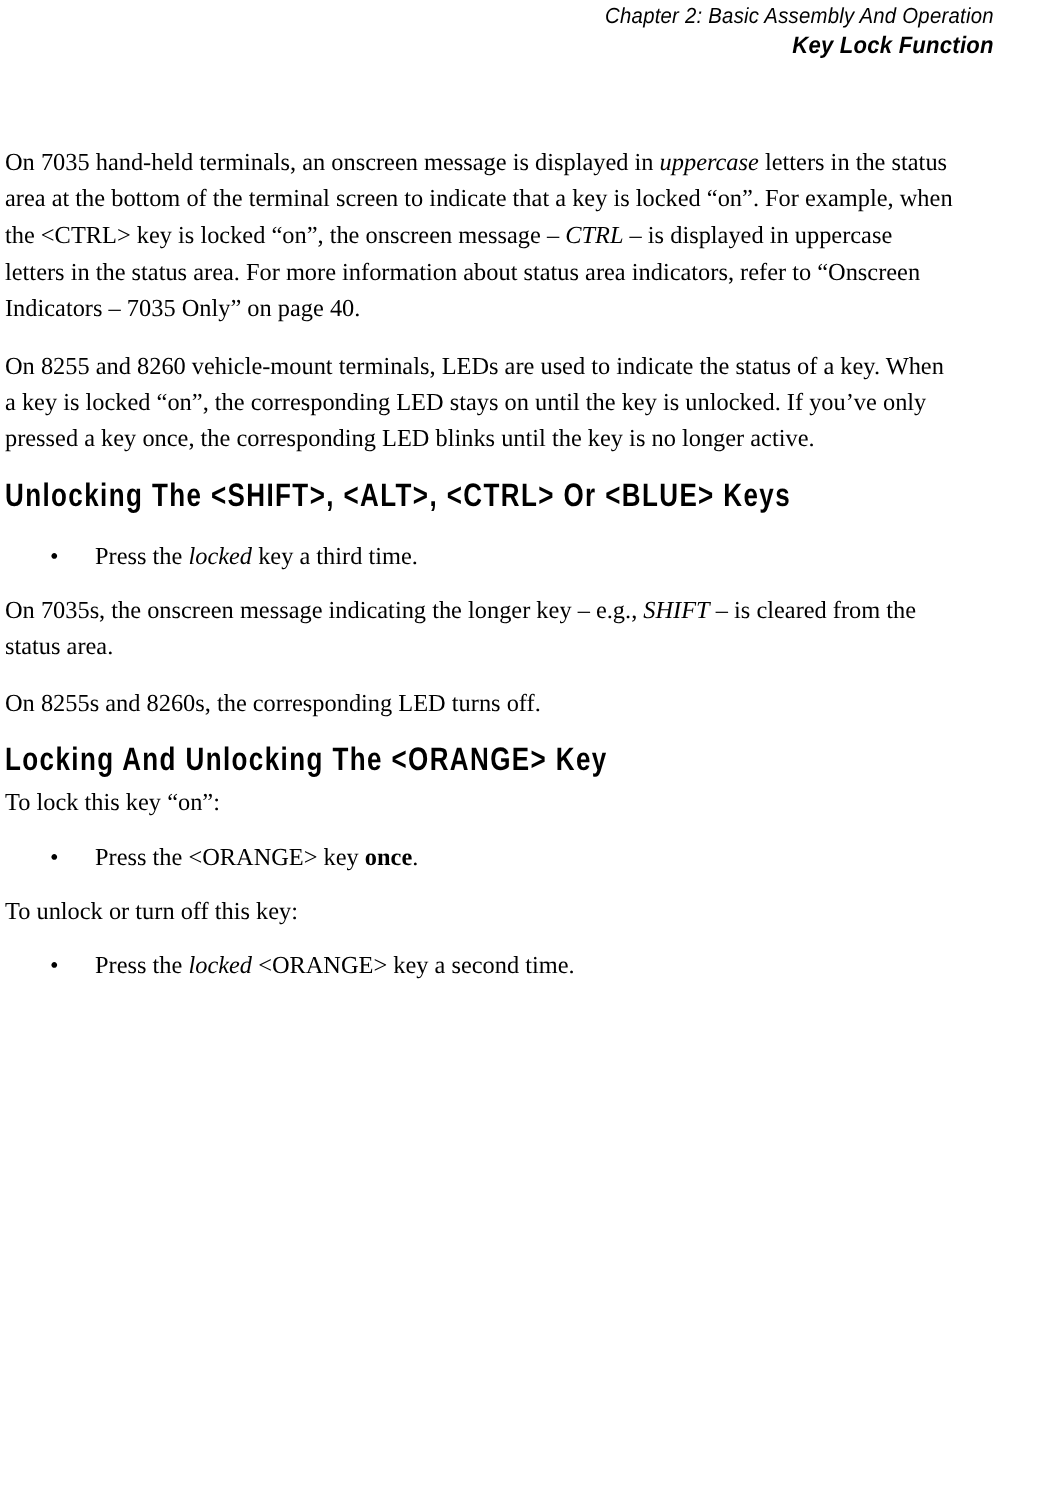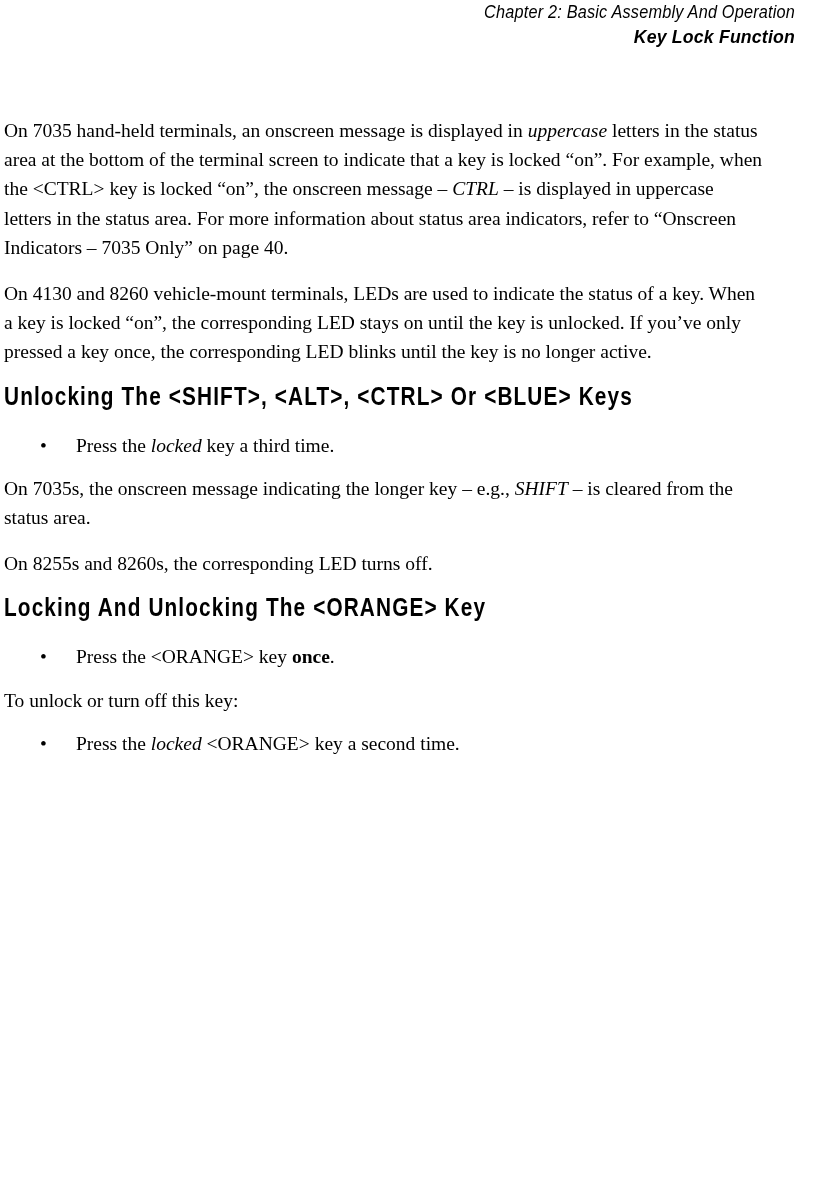--- a/index.html
+++ b/index.html
@@ -150,21 +150,21 @@
     <span class="runhead-chapter">Chapter  2:  Basic Assembly And Operation</span>
     <span class="runhead-section">Key Lock Function</span>
   </div>
 
   <div class="content">
 
     <p class="body"><span>On 7035 hand-held terminals, an onscreen message is displayed in </span><i>uppercase</i><span> letters in the status area at the bottom of the terminal screen to indicate that a key is locked “on”. For example, when the &lt;CTRL&gt; key is locked “on”, the onscreen message – </span><i>CTRL</i><span> – is displayed in uppercase letters in the status area. For more information about status area indicators, refer to “Onscreen Indicators – 7035 Only” on page 40.</span></p>
 
     <div class="gap-para"></div>
 
-    <p class="body">On 4130 and 8260 vehicle-mount terminals, LEDs are used to indicate the status of a key. When a key is locked “on”, the corresponding LED stays on until the key is unlocked. If you’ve only pressed a key once, the corresponding LED blinks until the key is no longer active.</p>
+    <p class="body">On 8255 and 8260 vehicle-mount terminals, LEDs are used to indicate the status of a key. When a key is locked “on”, the corresponding LED stays on until the key is unlocked. If you’ve only pressed a key once, the corresponding LED blinks until the key is no longer active.</p>
 
     <div class="gap-before-h2"></div>
 
     <h2 class="heading">Unlocking The &lt;SHIFT&gt;, &lt;ALT&gt;, &lt;CTRL&gt; Or &lt;BLUE&gt; Keys</h2>
 
     <div class="gap-after-h2"></div>
 
 
     <div class="gap-bullet-top"></div>
 
@@ -179,20 +179,21 @@
     <div class="gap-para"></div>
 
     <p class="body">On 8255s and 8260s, the corresponding LED turns off.</p>
 
     <div class="gap-before-h2"></div>
 
     <h2 class="heading">Locking And Unlocking The &lt;ORANGE&gt; Key</h2>
 
     <div class="gap-after-h2"></div>
 
+    <p class="body">To lock this key “on”:</p>
 
     <div class="gap-bullet-top"></div>
 
     <ul class="bullets">
       <li><span class="bullet-mark">•</span><span>Press the &lt;ORANGE&gt; key </span><b>once</b><span>.</span></li>
     </ul>
 
     <div class="gap-bullet-bot"></div>
 
     <p class="body">To unlock or turn off this key:</p>

